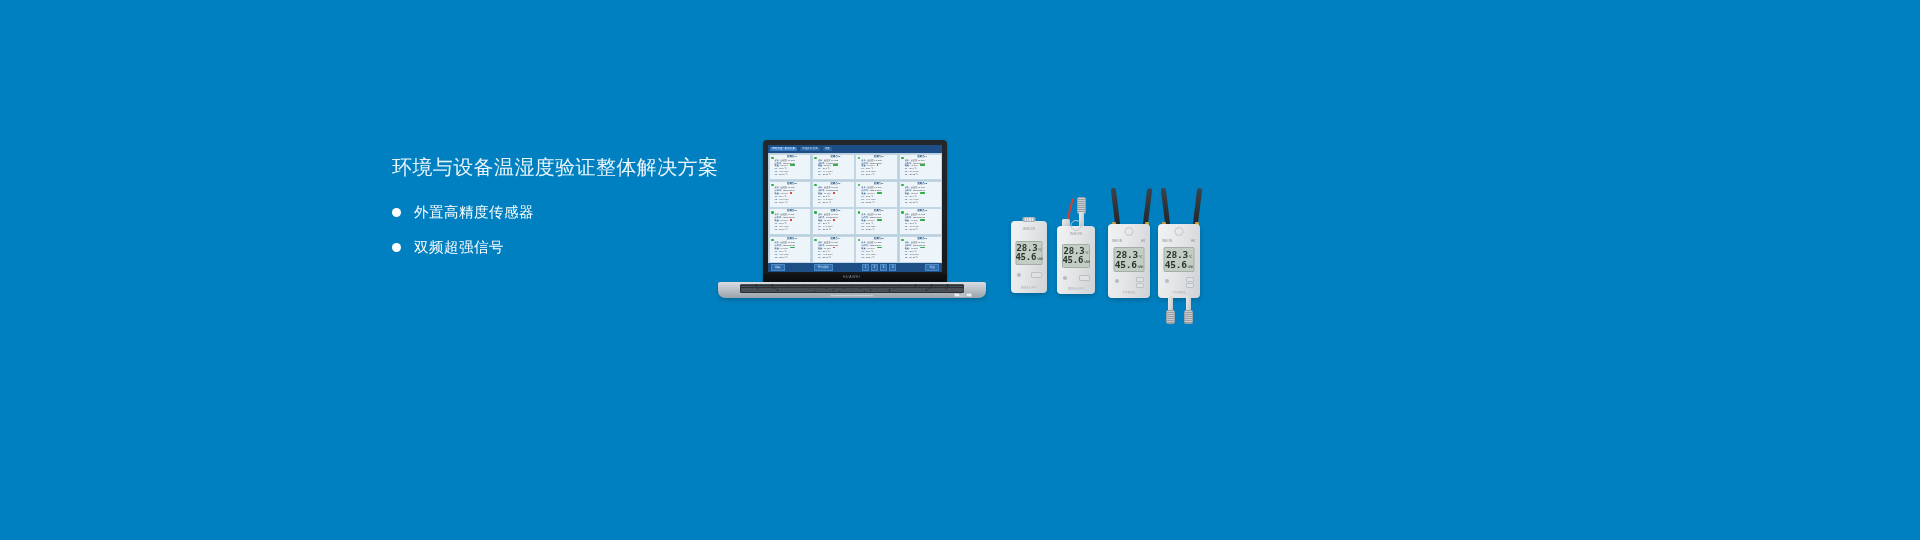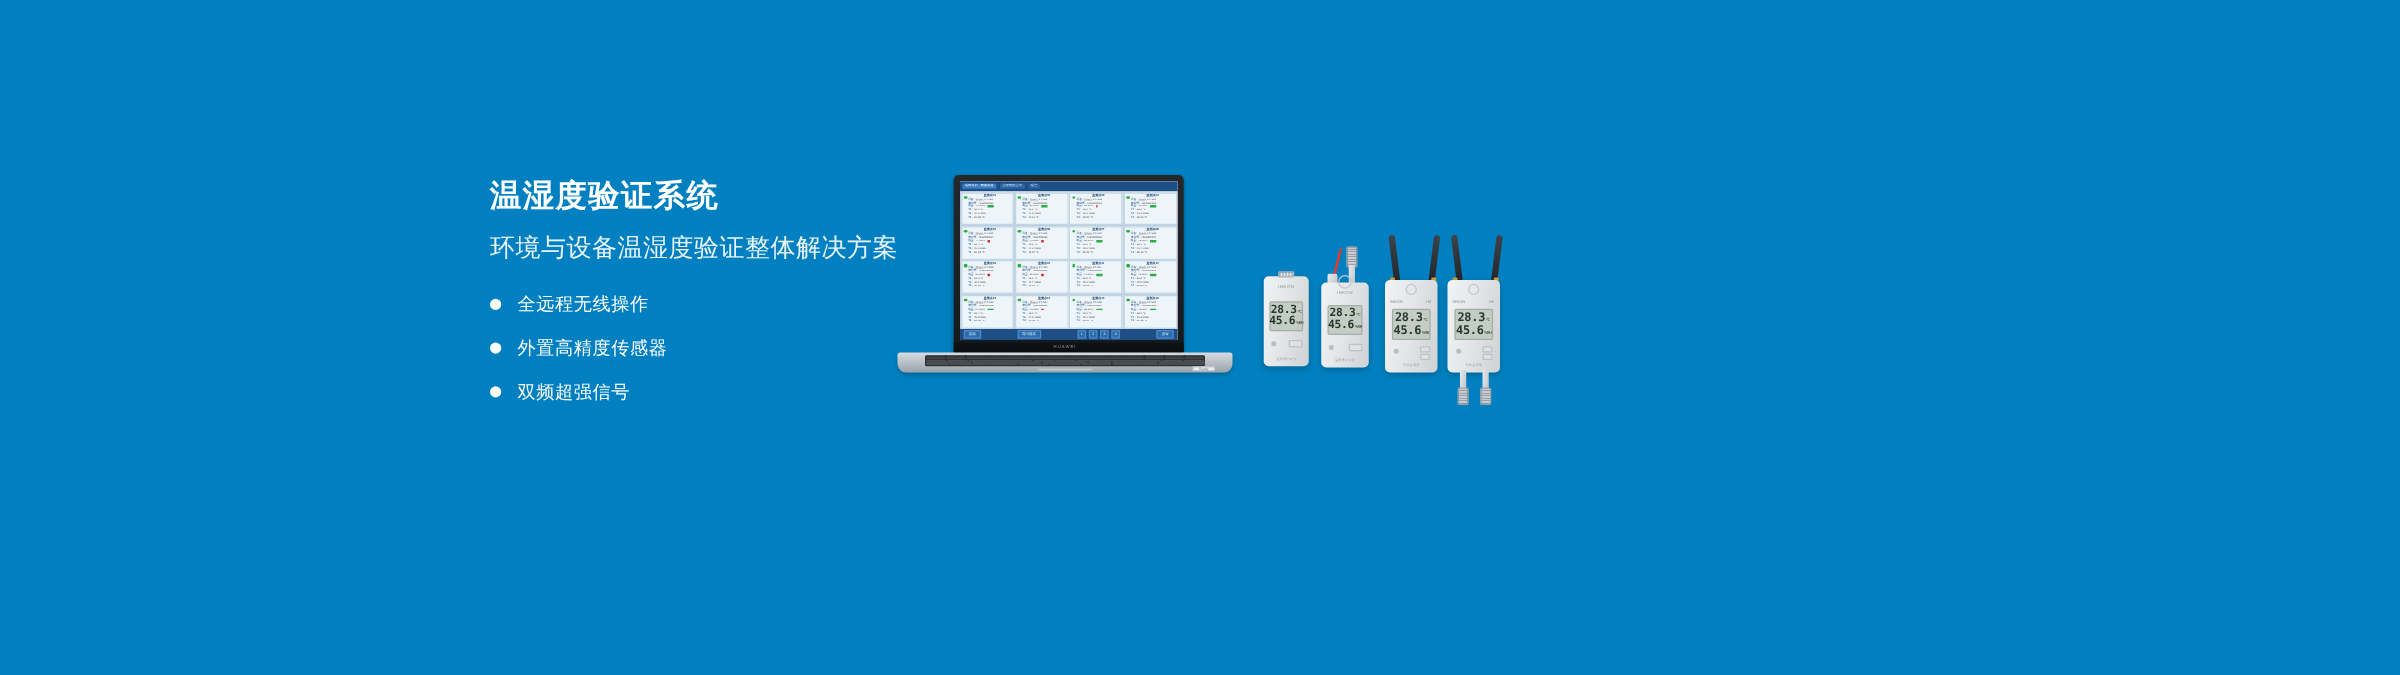--- a/index.html
+++ b/index.html
@@ -332,27 +332,22 @@
     border: 0.6px solid #aeb4b9;
     border-radius: 1px;
   }
 </style>
 </head>
 <body>
 
 <div id="banner">
 
   <div class="text-block">
-    <div class="headline">温湿度验证系统</div>
     <div class="subhead">环境与设备温湿度验证整体解决方案</div>
     <ul class="feature-list">
-      <li class="feature-item">
-        <span class="bullet-dot"></span>
-        <span class="feature-label">全远程无线操作</span>
-      </li>
       <li class="feature-item">
         <span class="bullet-dot"></span>
         <span class="feature-label">外置高精度传感器</span>
       </li>
       <li class="feature-item">
         <span class="bullet-dot"></span>
         <span class="feature-label">双频超强信号</span>
       </li>
     </ul>
   </div>

